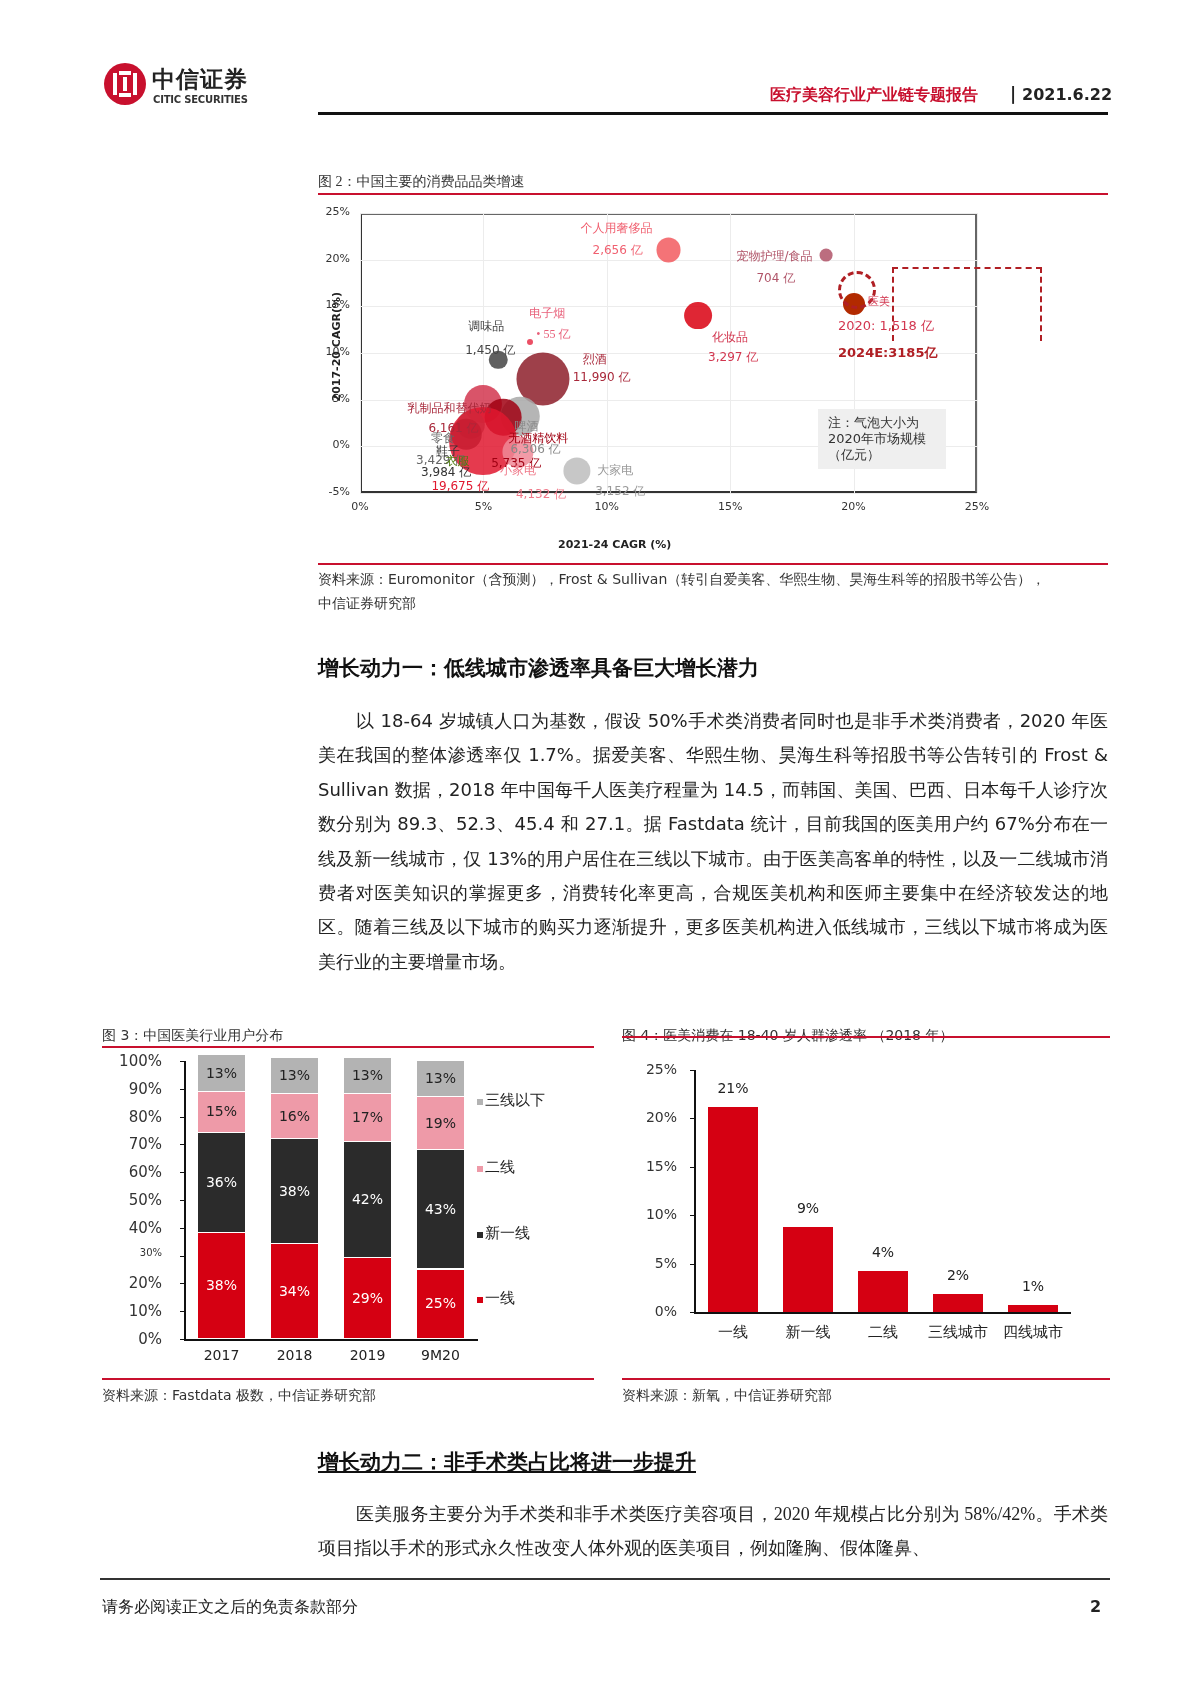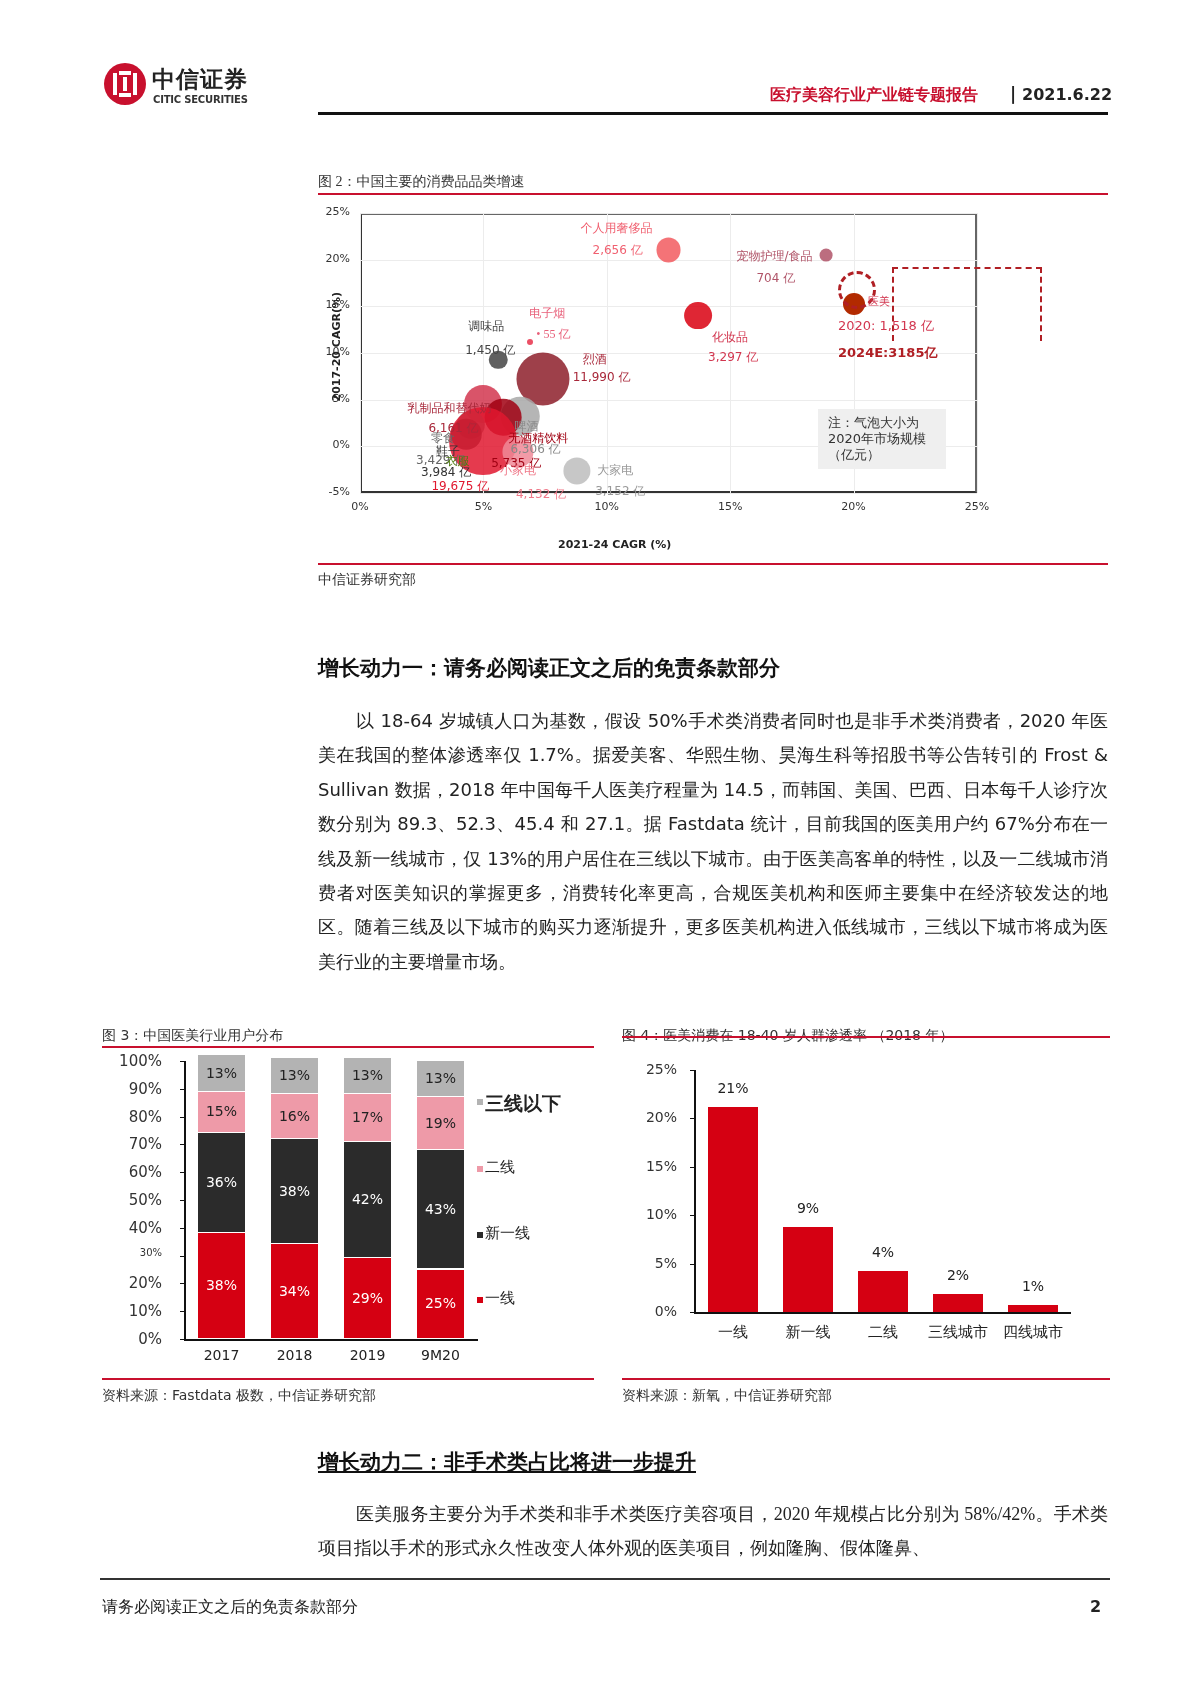--- a/index.html
+++ b/index.html
@@ -146,24 +146,25 @@
 
   <div class="abs note" style="left:500px;top:209px;width:108px;">
     <div>注：气泡大小为</div>
     <div>2020年市场规模</div>
     <div>（亿元）</div>
   </div>
 </div>
 
 <div class="abs red-rule" style="left:318px;top:563px;width:790px;height:2px;"></div>
 <div class="abs src" style="left:318px;top:567px;width:800px;">
+  <div>资料来源：Euromonitor（含预测），Frost &amp; Sullivan（转引自爱美客、华熙生物、昊海生科等的招股书等公告），</div>
   <div>中信证券研究部</div>
 </div>
 
-<div class="abs sec-h" style="left:318px;top:654px;">增长动力一：请务必阅读正文之后的免责条款部分</div>
+<div class="abs sec-h" style="left:318px;top:654px;">增长动力一：低线城市渗透率具备巨大增长潜力</div>
 <div class="abs para" style="left:318px;top:704px;width:790px;text-indent:38px;">以 18-64 岁城镇人口为基数，假设 50%手术类消费者同时也是非手术类消费者，2020 年医美在我国的整体渗透率仅 1.7%。据爱美客、华熙生物、昊海生科等招股书等公告转引的 Frost &amp; Sullivan 数据，2018 年中国每千人医美疗程量为 14.5，而韩国、美国、巴西、日本每千人诊疗次数分别为 89.3、52.3、45.4 和 27.1。据 Fastdata 统计，目前我国的医美用户约 67%分布在一线及新一线城市，仅 13%的用户居住在三线以下城市。由于医美高客单的特性，以及一二线城市消费者对医美知识的掌握更多，消费转化率更高，合规医美机构和医师主要集中在经济较发达的地区。随着三线及以下城市的购买力逐渐提升，更多医美机构进入低线城市，三线以下城市将成为医美行业的主要增量市场。</div>
 
 <div class="abs fig-cap" style="left:102px;top:1027px;">图 3：中国医美行业用户分布</div>
 <div class="abs red-rule" style="left:102px;top:1046px;width:492px;height:2px;"></div>
 <div class="abs" id="fig3" style="left:102px;top:1050px;width:492px;height:320px;">
   <div id="fig3-yticks">
       <div class="abs tick" style="left:10px;top:2px;width:50px;text-align:right;font-size:15px;">100%</div>
       <div class="abs axis" style="left:78px;top:11px;width:6px;height:1px;"></div>
       <div class="abs tick" style="left:10px;top:29.799999999999983px;width:50px;text-align:right;font-size:15px;">90%</div>
       <div class="abs axis" style="left:78px;top:38.79999999999998px;width:6px;height:1px;"></div>
@@ -221,21 +222,21 @@
       <div class="abs" style="left:315px;top:99.95999999999998px;width:47px;height:118.53999999999999px;background:#2b2b2b;"></div>
       <div class="abs bar-lbl" style="left:315px;top:150.72999999999996px;width:47px;color:#ffffff;font-size:14px;">43%</div>
       <div class="abs" style="left:315px;top:47.140000000000015px;width:47px;height:51.82px;background:#ee9aa8;"></div>
       <div class="abs bar-lbl" style="left:315px;top:64.55000000000001px;width:47px;color:#222222;font-size:14px;">19%</div>
       <div class="abs" style="left:315px;top:11px;width:47px;height:35.14px;background:#b3b3b3;"></div>
       <div class="abs bar-lbl" style="left:315px;top:20.07px;width:47px;color:#222222;font-size:14px;">13%</div>
       <div class="abs bar-lbl" style="left:305px;top:297px;width:67px;font-size:14px;color:#222;">9M20</div>
     </div>
   <div id="fig3-legend">
       <div class="abs" style="left:375px;top:49px;width:6px;height:6px;background:#b3b3b3;"></div>
-      <div class="abs lbl" style="left:383px;top:41px;font-size:19px;color:#222;font-weight:bold;">三线以下</div>
+      <div class="abs lbl" style="left:383px;top:41px;font-size:15px;color:#222;">三线以下</div>
       <div class="abs" style="left:375px;top:116px;width:6px;height:6px;background:#ee9aa8;"></div>
       <div class="abs lbl" style="left:383px;top:108px;font-size:15px;color:#222;">二线</div>
       <div class="abs" style="left:375px;top:182px;width:6px;height:6px;background:#2b2b2b;"></div>
       <div class="abs lbl" style="left:383px;top:174px;font-size:15px;color:#222;">新一线</div>
       <div class="abs" style="left:375px;top:247px;width:6px;height:6px;background:#d50012;"></div>
       <div class="abs lbl" style="left:383px;top:239px;font-size:15px;color:#222;">一线</div>
     </div>
 </div>
 <div class="abs red-rule" style="left:102px;top:1378px;width:492px;height:2px;"></div>
 <div class="abs src" style="left:102px;top:1383px;">资料来源：Fastdata 极数，中信证券研究部</div>

